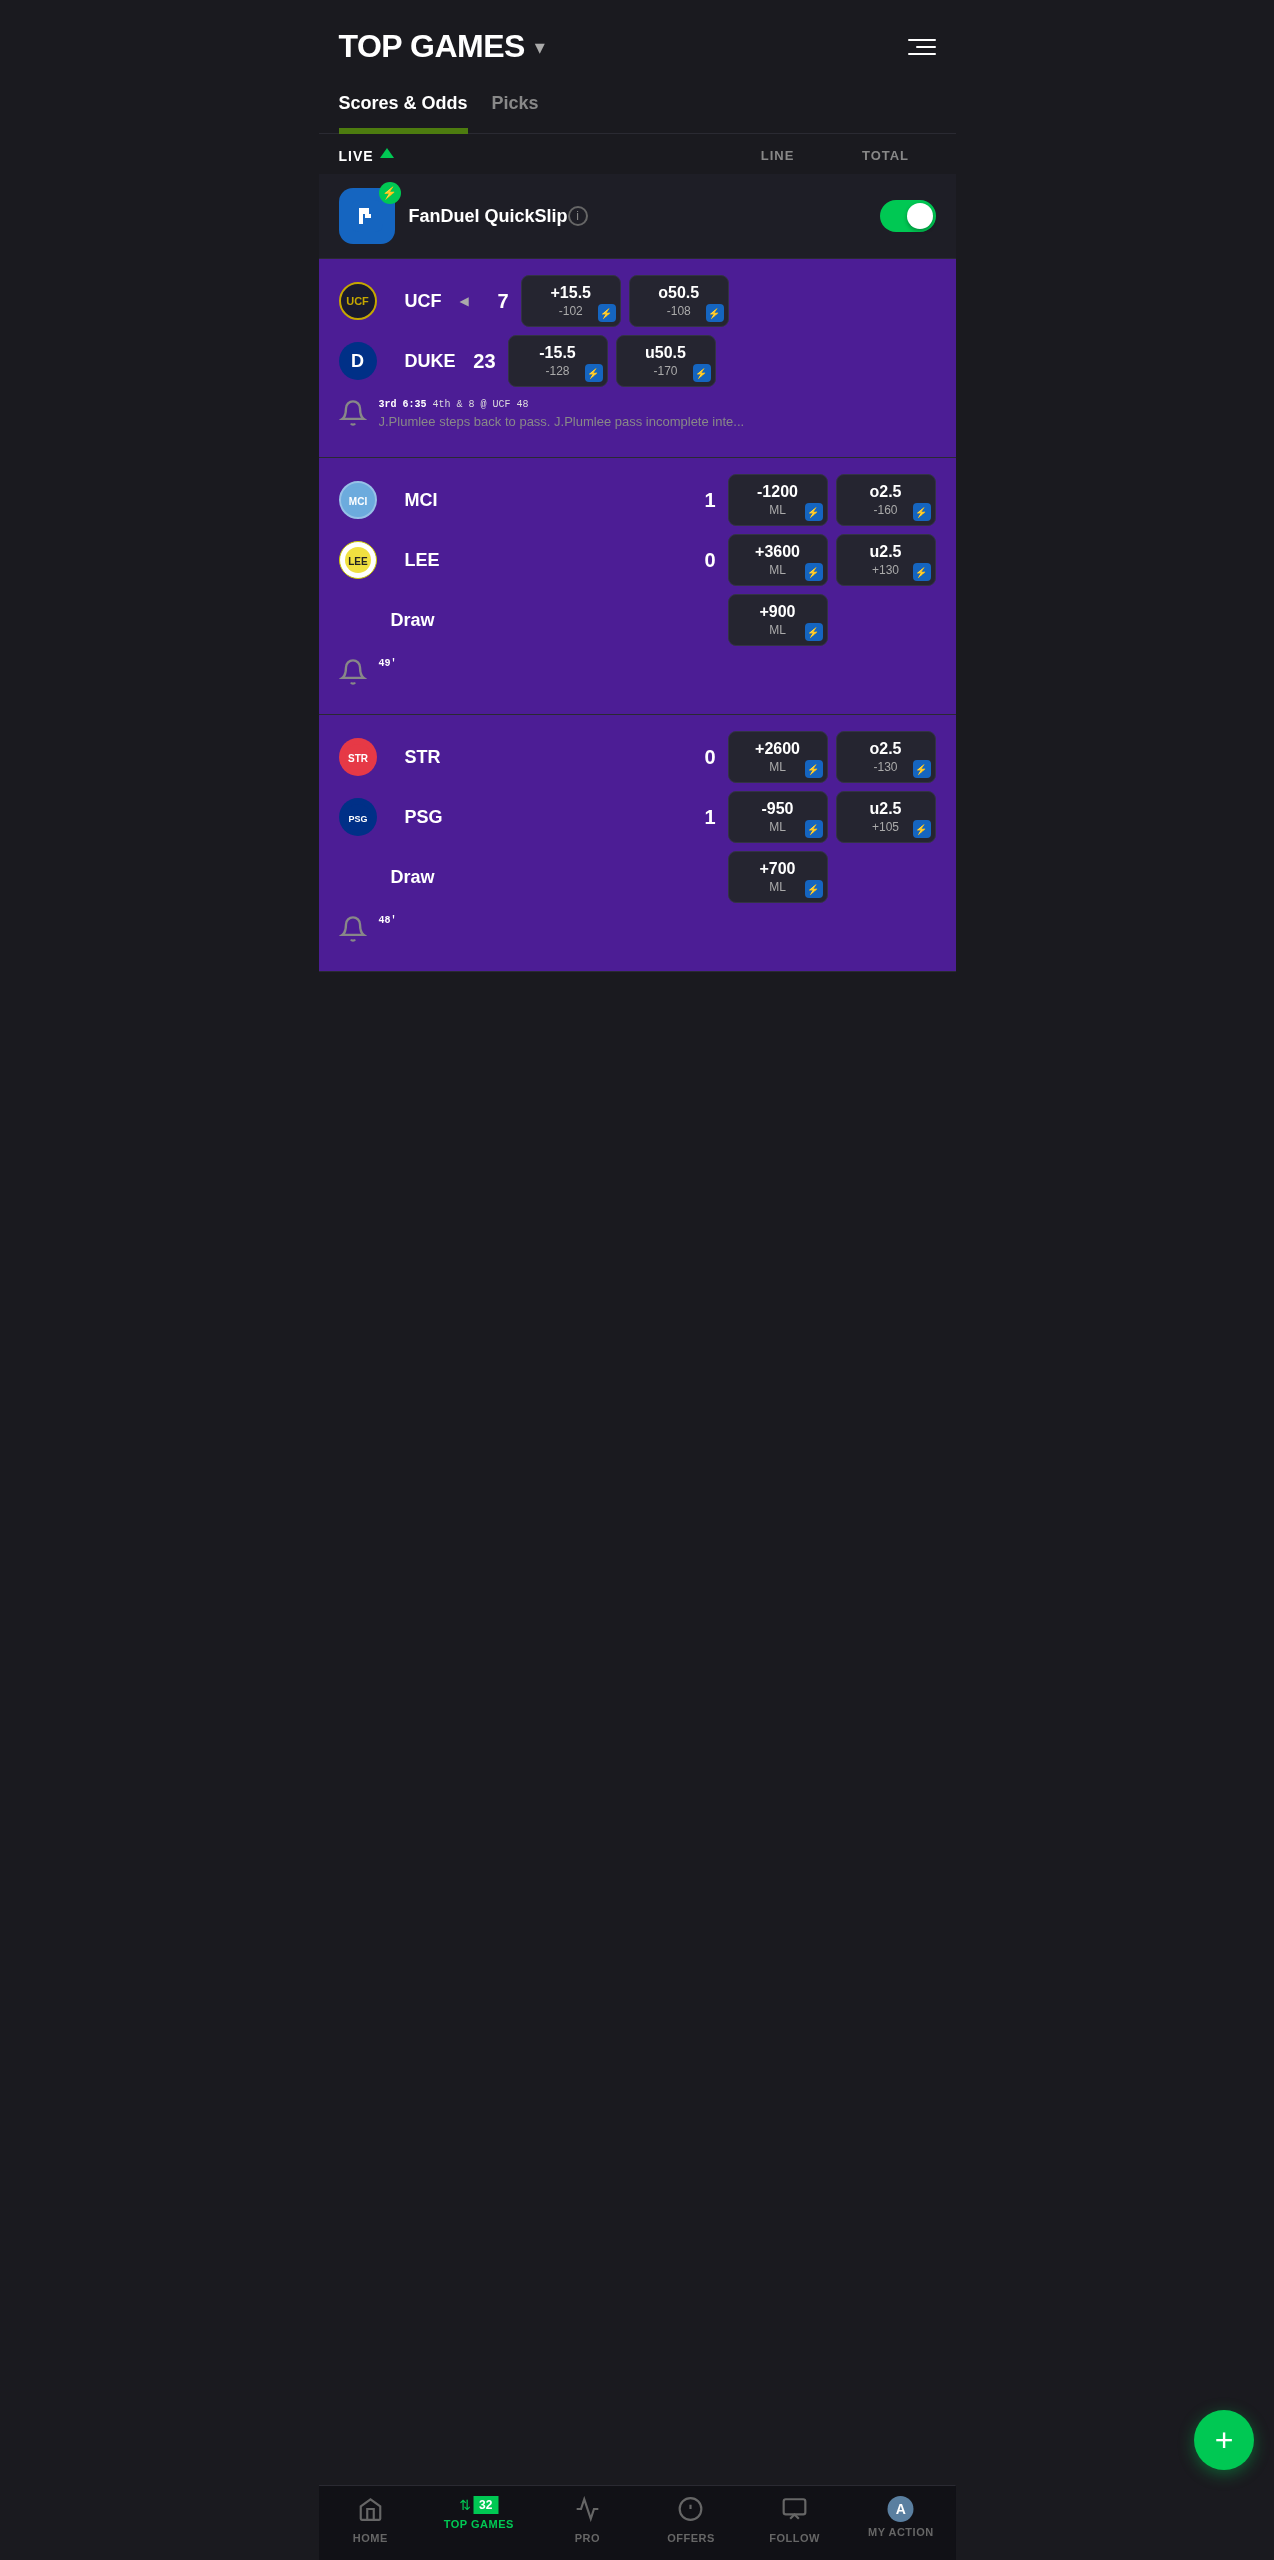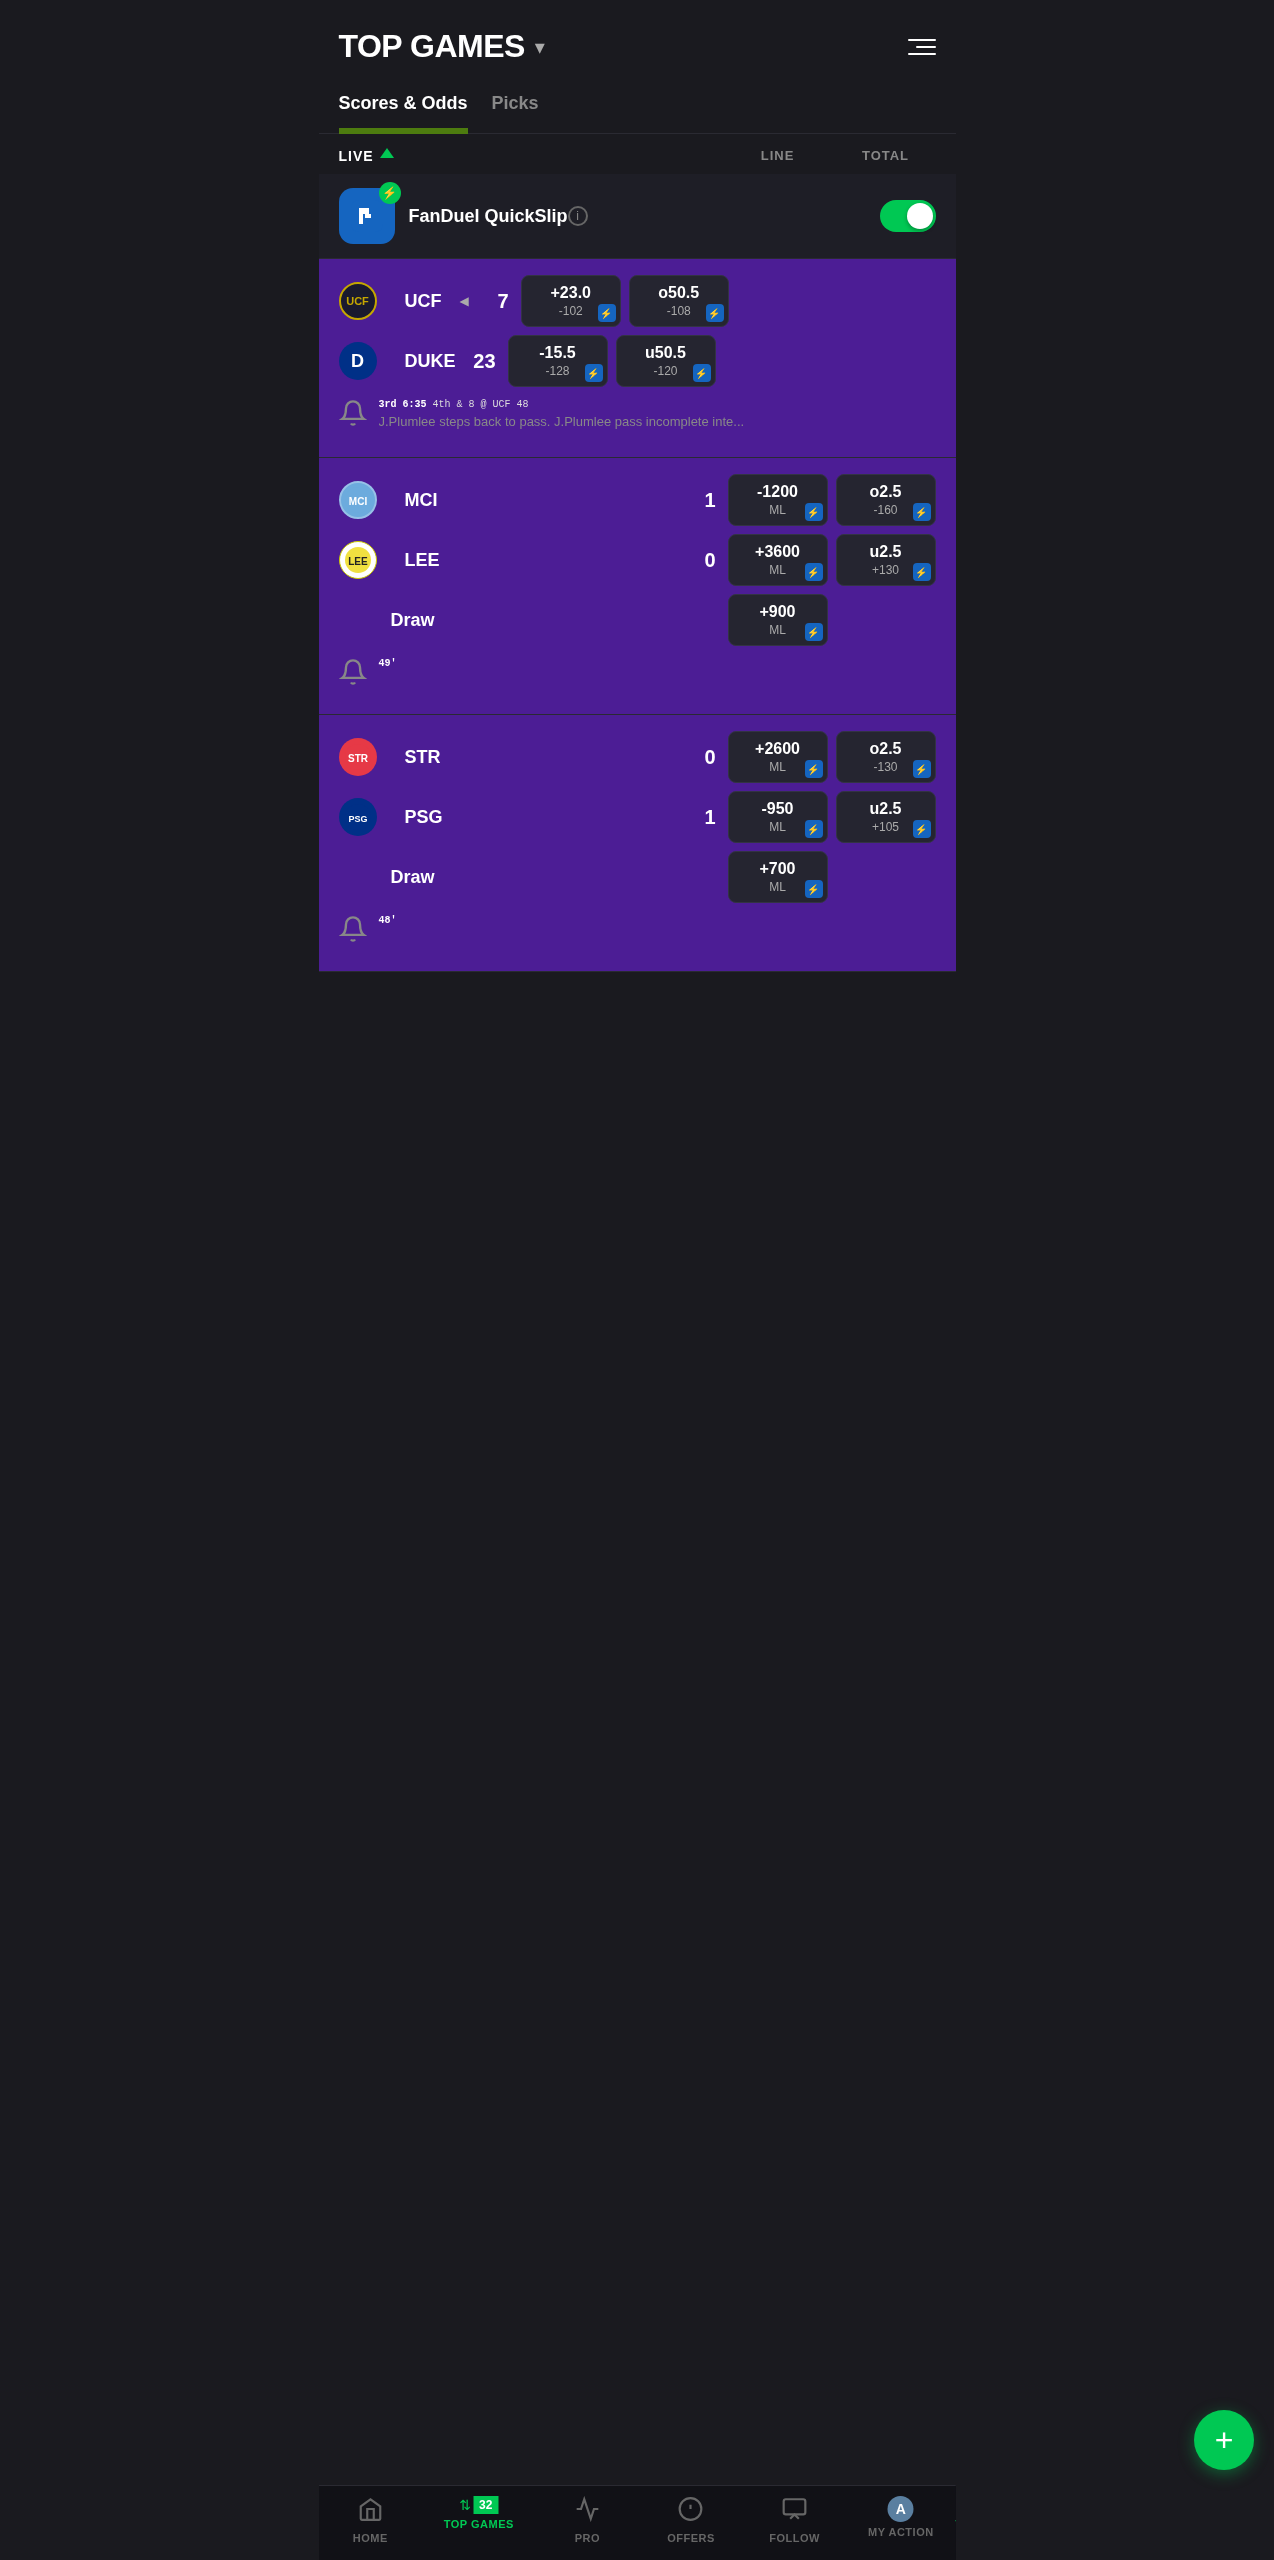--- a/index.html
+++ b/index.html
@@ -438,21 +438,21 @@
 
     <div style="display:flex; align-items:center; margin-bottom:8px;">
       <div class="team-left">
         <div class="team-logo" style="background:#1a1a2e; border:2px solid #c5a700; color:#c5a700; font-size:11px; font-weight:800;">UCF</div>
         <span class="team-name">UCF</span>
         <span class="score-arrow">◀</span>
       </div>
       <span class="team-score">7</span>
       <div class="odds-pair">
         <div class="odds-btn">
-          <span class="odds-main">+23.0</span>
+          <span class="odds-main">+15.5</span>
           <span class="odds-sub">-102</span>
           <div class="lightning-badge">⚡</div>
         </div>
         <div class="odds-btn">
           <span class="odds-main">o50.5</span>
           <span class="odds-sub">-108</span>
           <div class="lightning-badge">⚡</div>
         </div>
       </div>
     </div>
@@ -464,21 +464,21 @@
       </div>
       <span class="team-score">23</span>
       <div class="odds-pair">
         <div class="odds-btn">
           <span class="odds-main">-15.5</span>
           <span class="odds-sub">-128</span>
           <div class="lightning-badge">⚡</div>
         </div>
         <div class="odds-btn">
           <span class="odds-main">u50.5</span>
-          <span class="odds-sub">-120</span>
+          <span class="odds-sub">-170</span>
           <div class="lightning-badge">⚡</div>
         </div>
       </div>
     </div>
 
     <div class="game-info">
       <svg class="bell-icon" viewBox="0 0 24 24" fill="none" stroke="#888888" stroke-width="2">
         <path d="M18 8A6 6 0 0 0 6 8c0 7-3 9-3 9h18s-3-2-3-9"></path>
         <path d="M13.73 21a2 2 0 0 1-3.46 0"></path>
       </svg>

